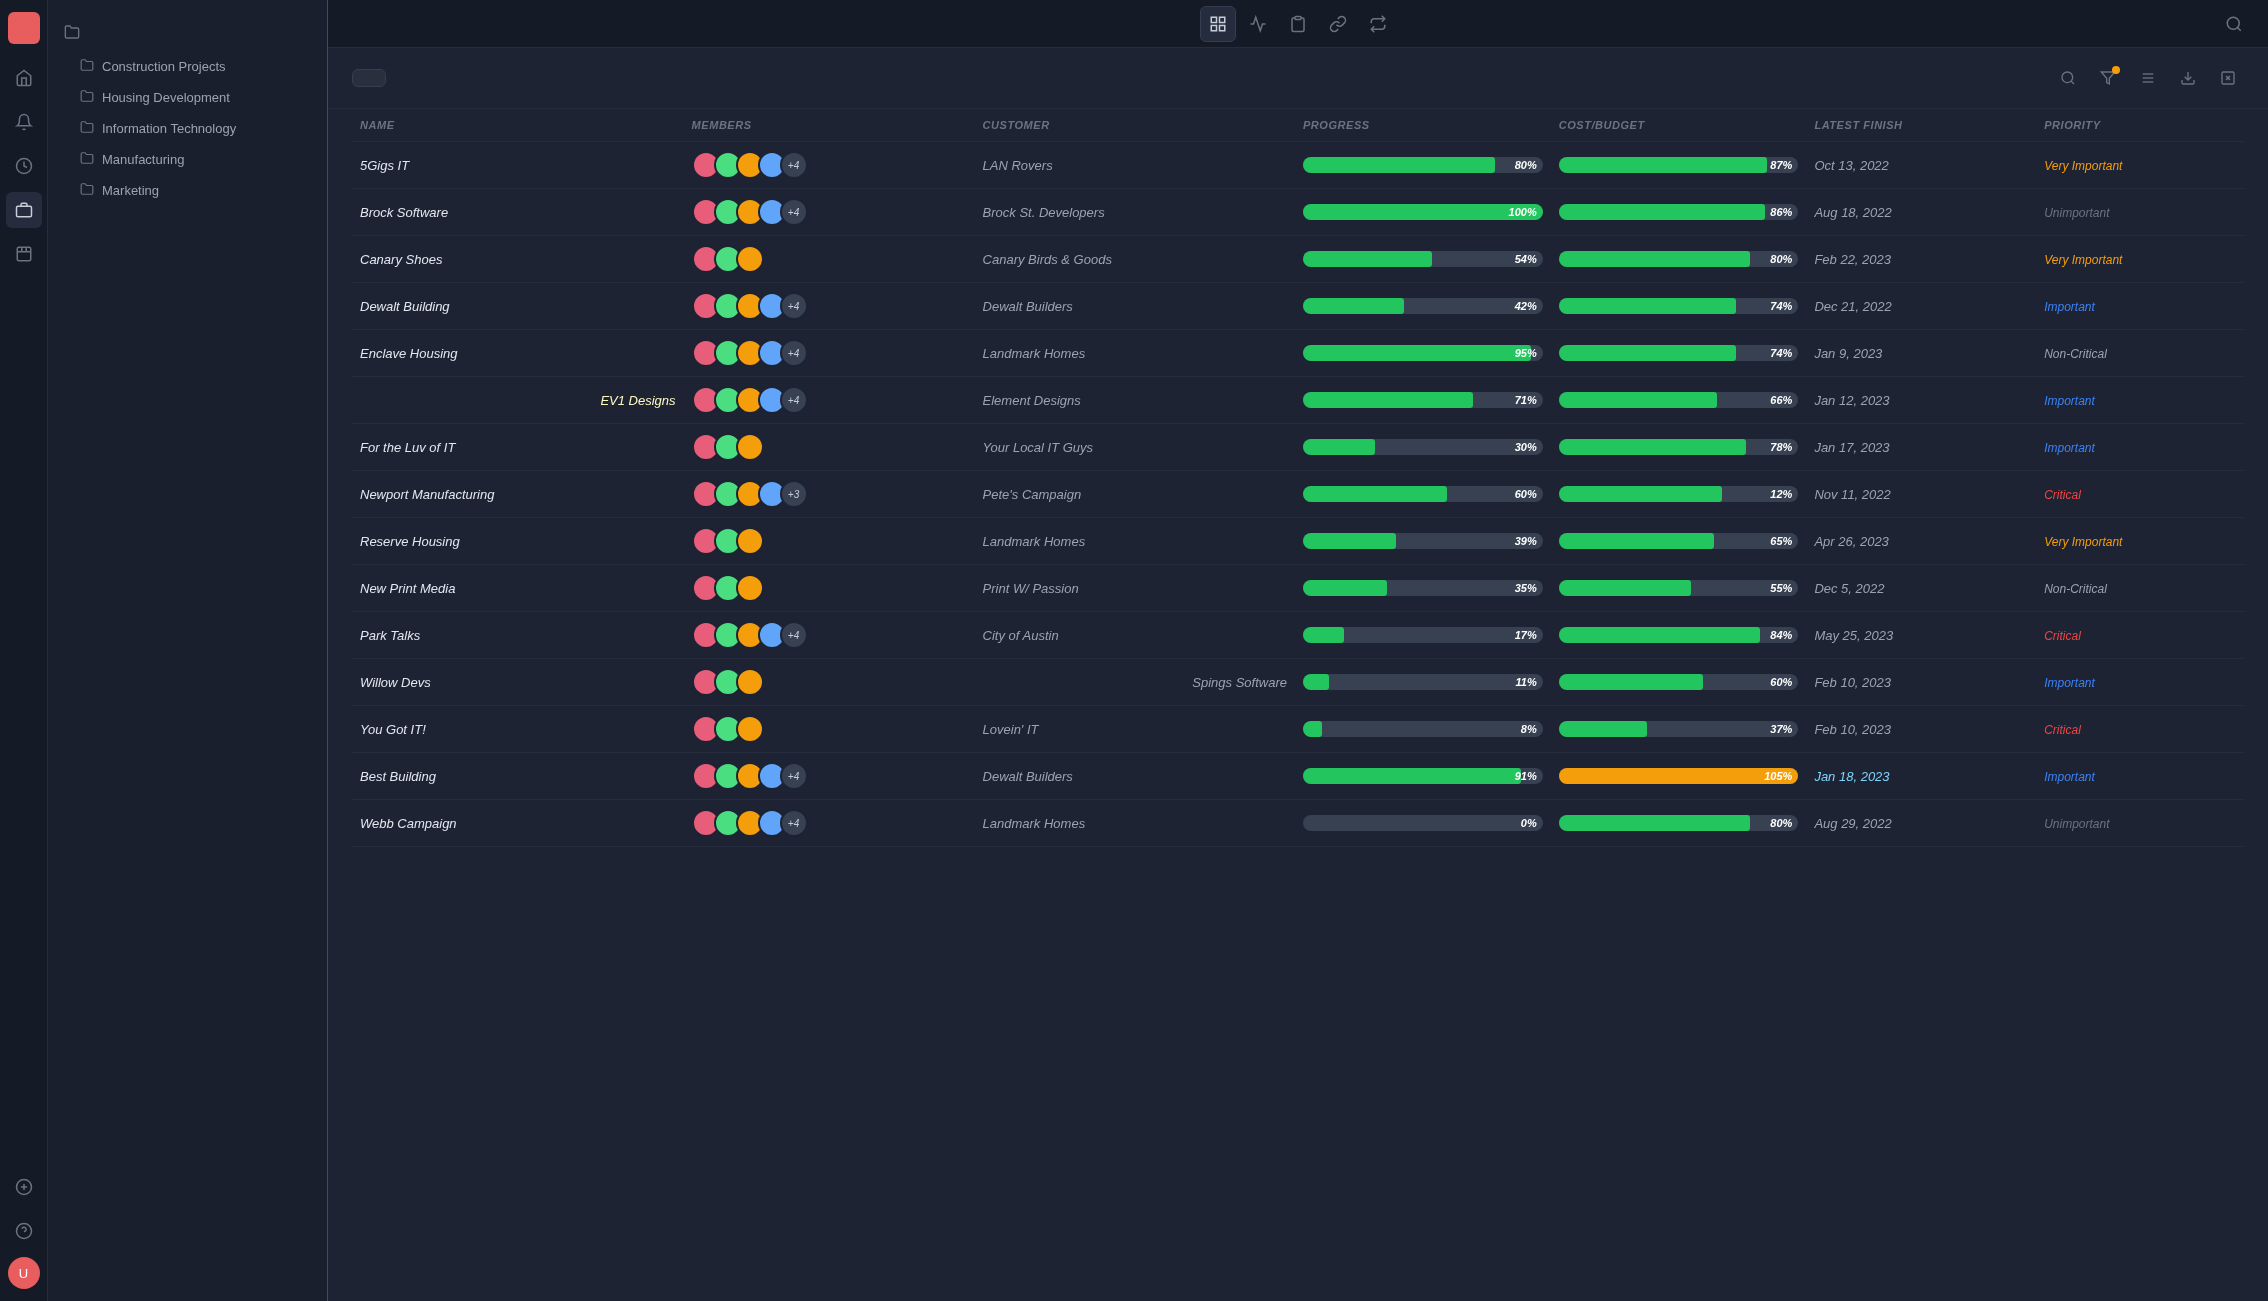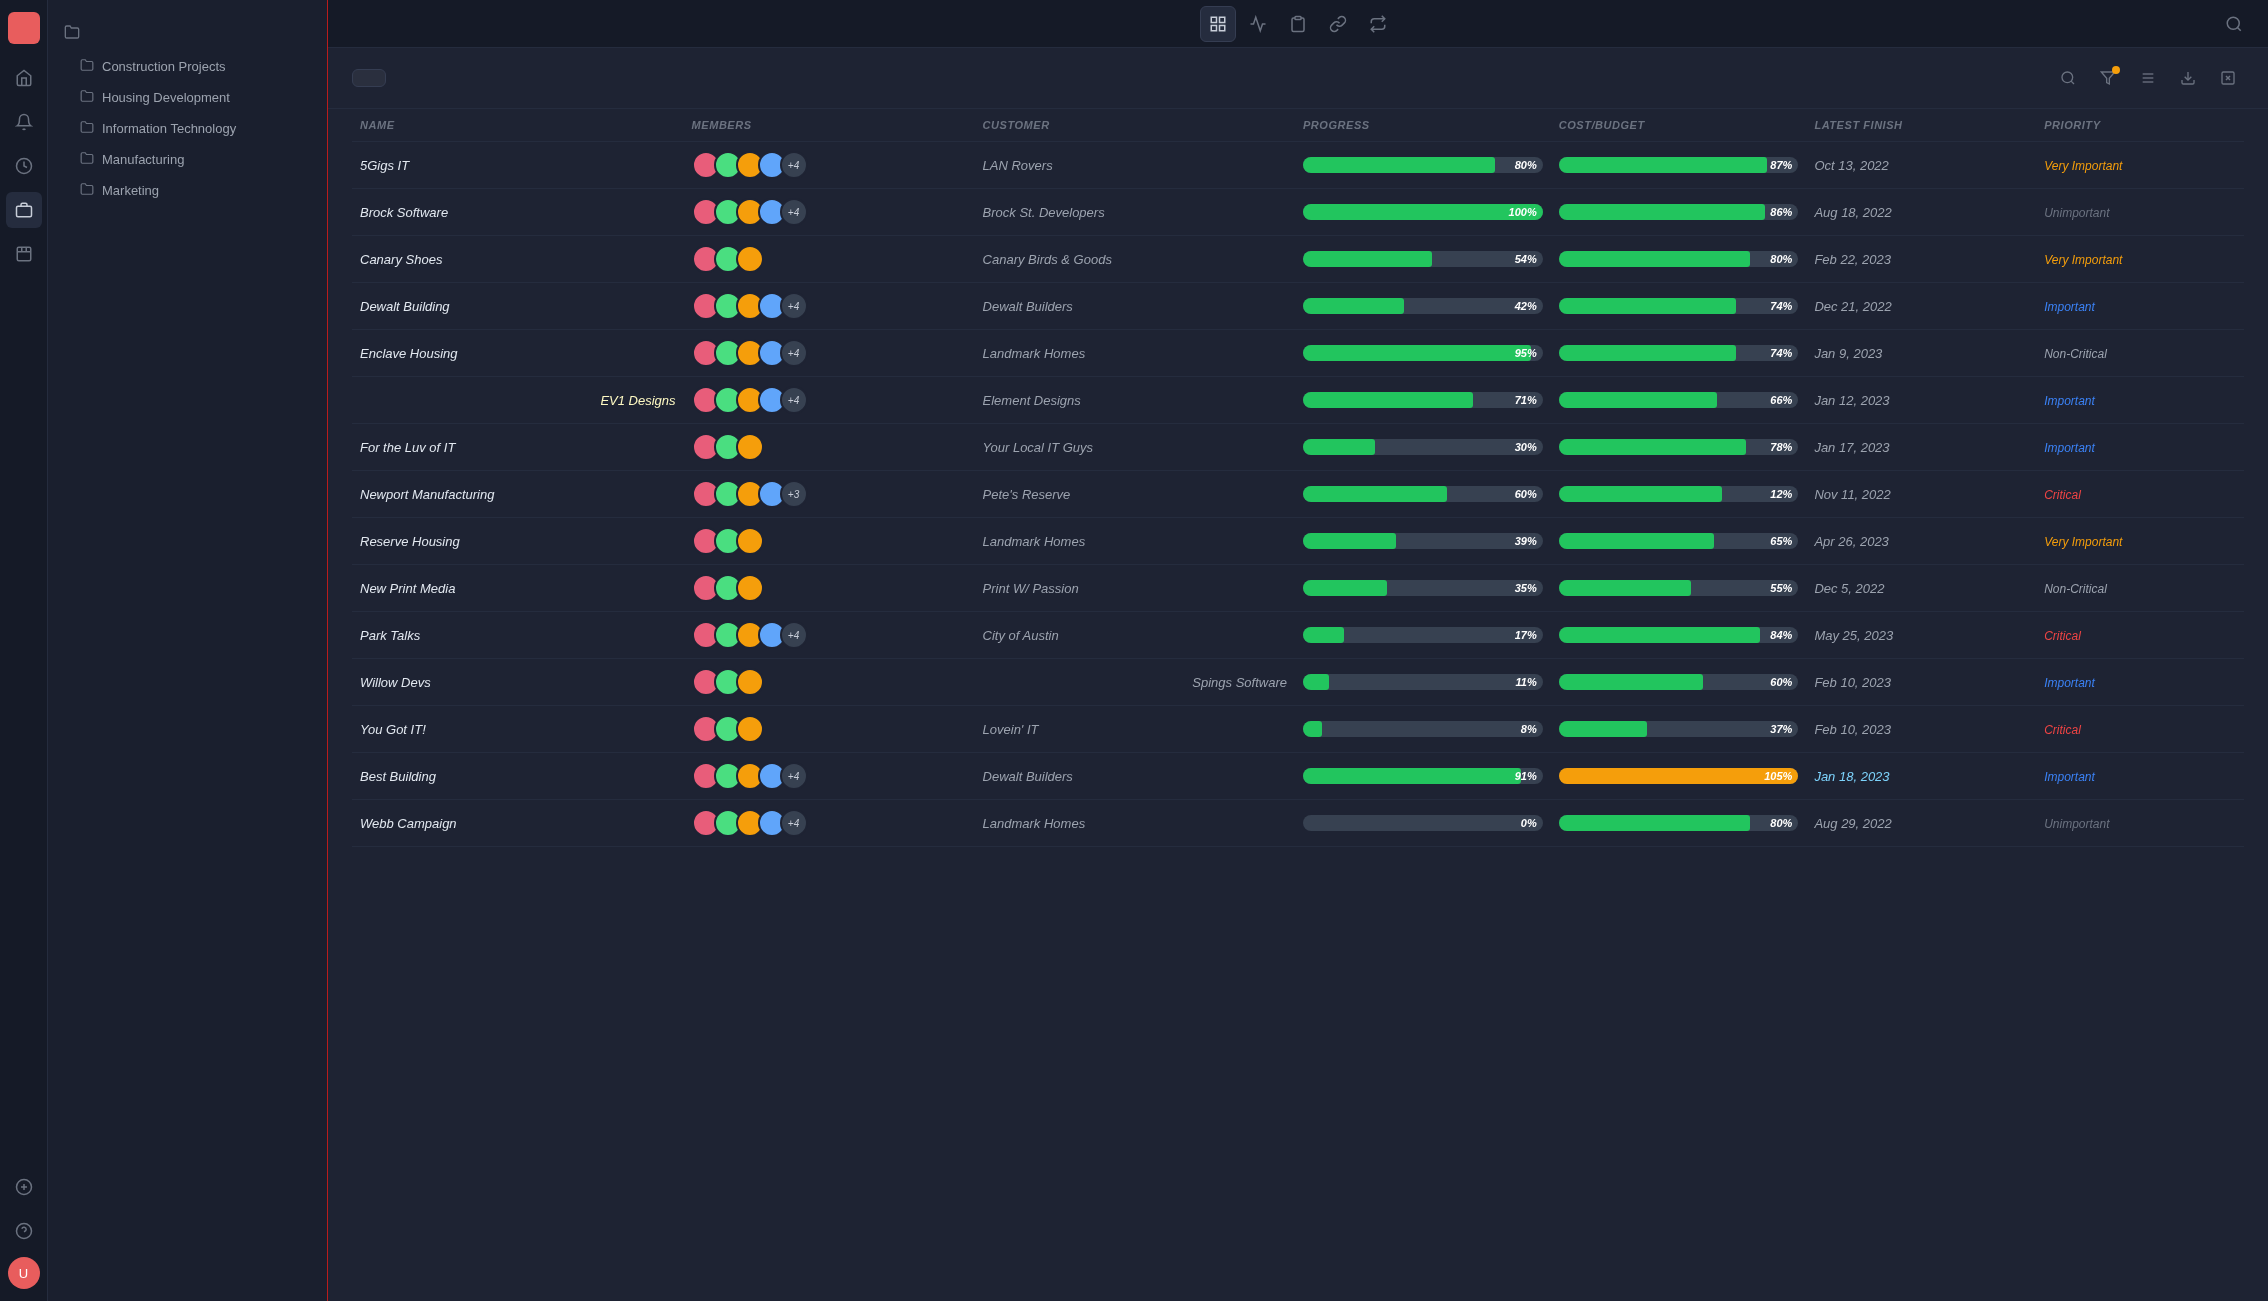--- a/index.html
+++ b/index.html
@@ -519,21 +519,21 @@
             <td style="color: rgb(226, 232, 240); font-weight: 500;">Newport Manufacturing</td>
             <td>
               <div class="avatars">
                 <div class="avatar" style="background:#e85d7a"></div>
                 <div class="avatar" style="background:#4ade80"></div>
                 <div class="avatar" style="background:#f59e0b"></div>
                 <div class="avatar" style="background:#60a5fa"></div>
                 <div class="avatar-count">+3</div>
               </div>
             </td>
-            <td style="color: rgb(156, 163, 175);">Pete's Reserve</td>
+            <td style="color: rgb(156, 163, 175);">Pete's Campaign</td>
             <td>
               <div class="progress-bar-wrap">
     <div class="progress-bar-fill progress-green" style="width:60%"></div>
     <span class="progress-bar-label">60%</span>
   </div>
             </td>
             <td>
               <div class="progress-bar-wrap">
     <div class="progress-bar-fill progress-green" style="width:68%"></div>
     <span class="progress-bar-label">12%</span>

